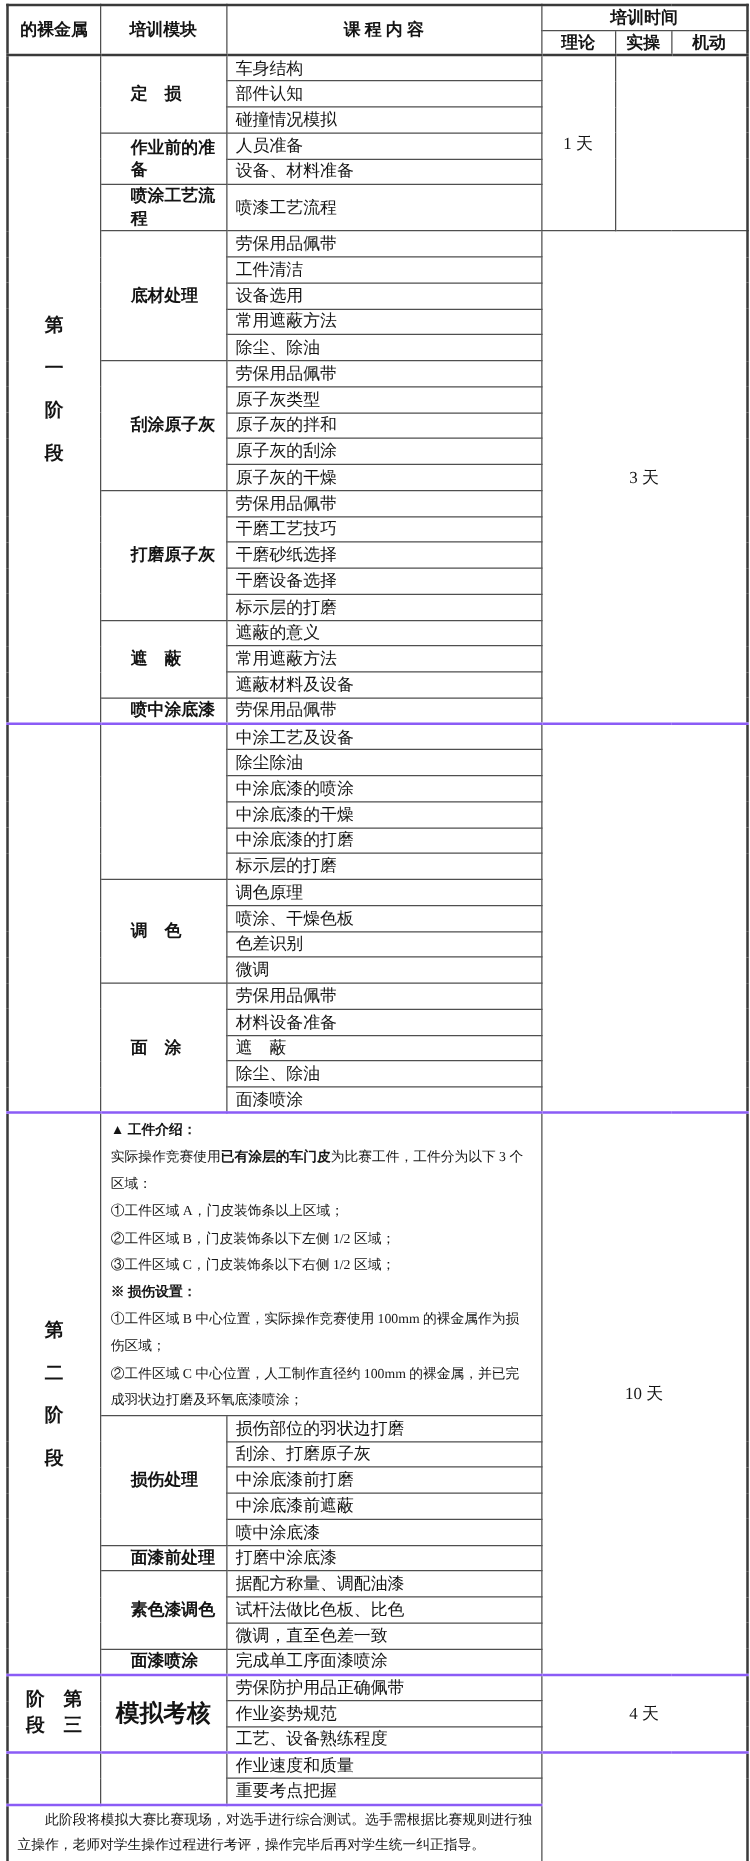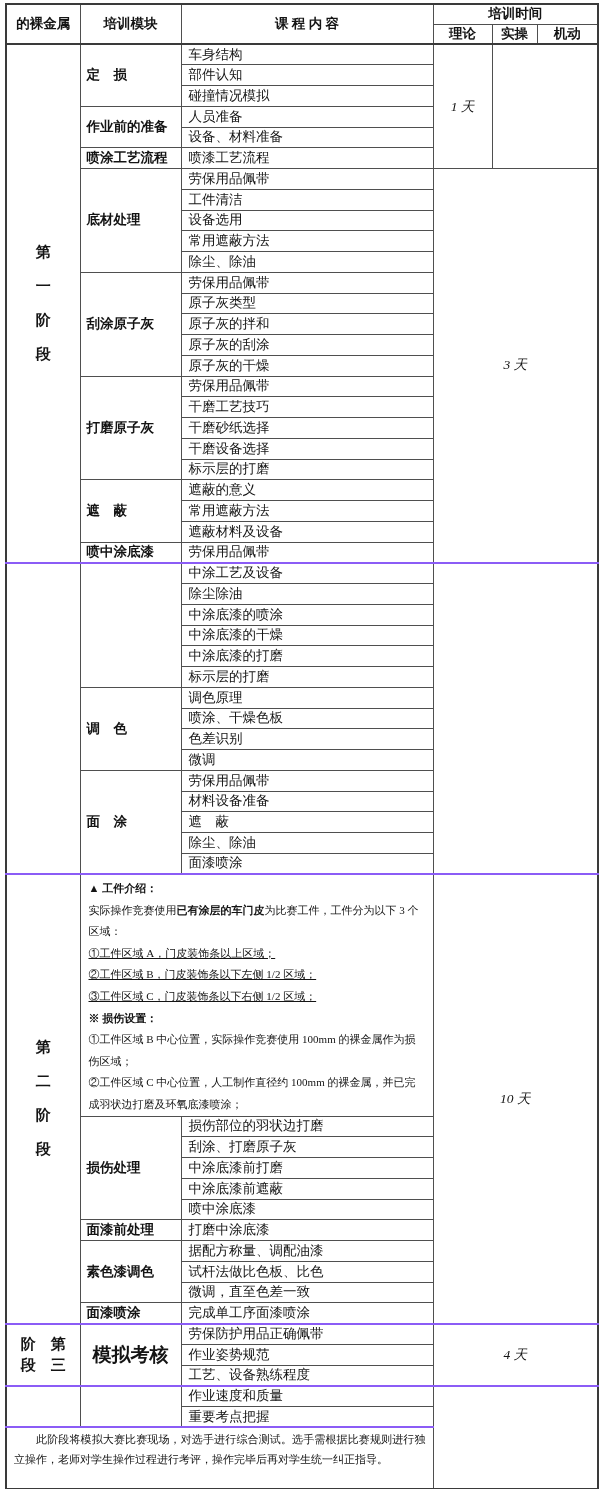--- a/index.html
+++ b/index.html
@@ -10,27 +10,27 @@
      font-family:"Liberation Serif","DejaVu Serif",serif;}
   tr.r{height:20.75px;}
   tr.hr1{height:20px;} tr.hr2{height:20px;}
   tr.tsep td{border-top:2px solid #8b5cf6;}
   tr.hr2 td, tr.hr1 td.sp2{border-bottom:2px solid #3a3a3a;}
   .hdr{font-weight:bold;font-size:13.5px;text-align:center;}
   .stage{vertical-align:middle;}
   .vstage{display:flex;flex-direction:column;align-items:center;justify-content:center;
           gap:15px;font-weight:bold;font-size:15px;height:100%;}
   .stage3{font-weight:bold;font-size:15px;text-align:center;line-height:21px;margin-top:32px;}
-  .mod{font-weight:bold;font-size:13.5px;padding-left:6px;}
+  .mod{font-weight:bold;font-size:13.5px;padding-left:24px;}
   .modc{font-weight:bold;font-size:19px;text-align:center;padding-left:0;}
   .course{font-size:13.5px;padding-left:7px;}
-  .time{font-size:13.5px;text-align:center;font-style:italic;}
+  .time{font-size:13.5px;text-align:center;}
   .intro{vertical-align:top;padding:3px 8px 0 8px;font-size:11px;line-height:21.6px;}
   .intro-h{font-weight:bold;white-space:nowrap;}
-  .intro-line{white-space:nowrap;text-decoration:underline;}
+  .intro-line{white-space:nowrap;}
   .footer-note{font-size:11px;line-height:20px;text-align:justify;padding:1px 7px 0 7px;
                text-indent:2em;vertical-align:top;}
   tr.fr{height:62px;}
   tr.ir{height:238px;}
 </style>
 </head>
 <body>
 
 <table>
   <colgroup>

